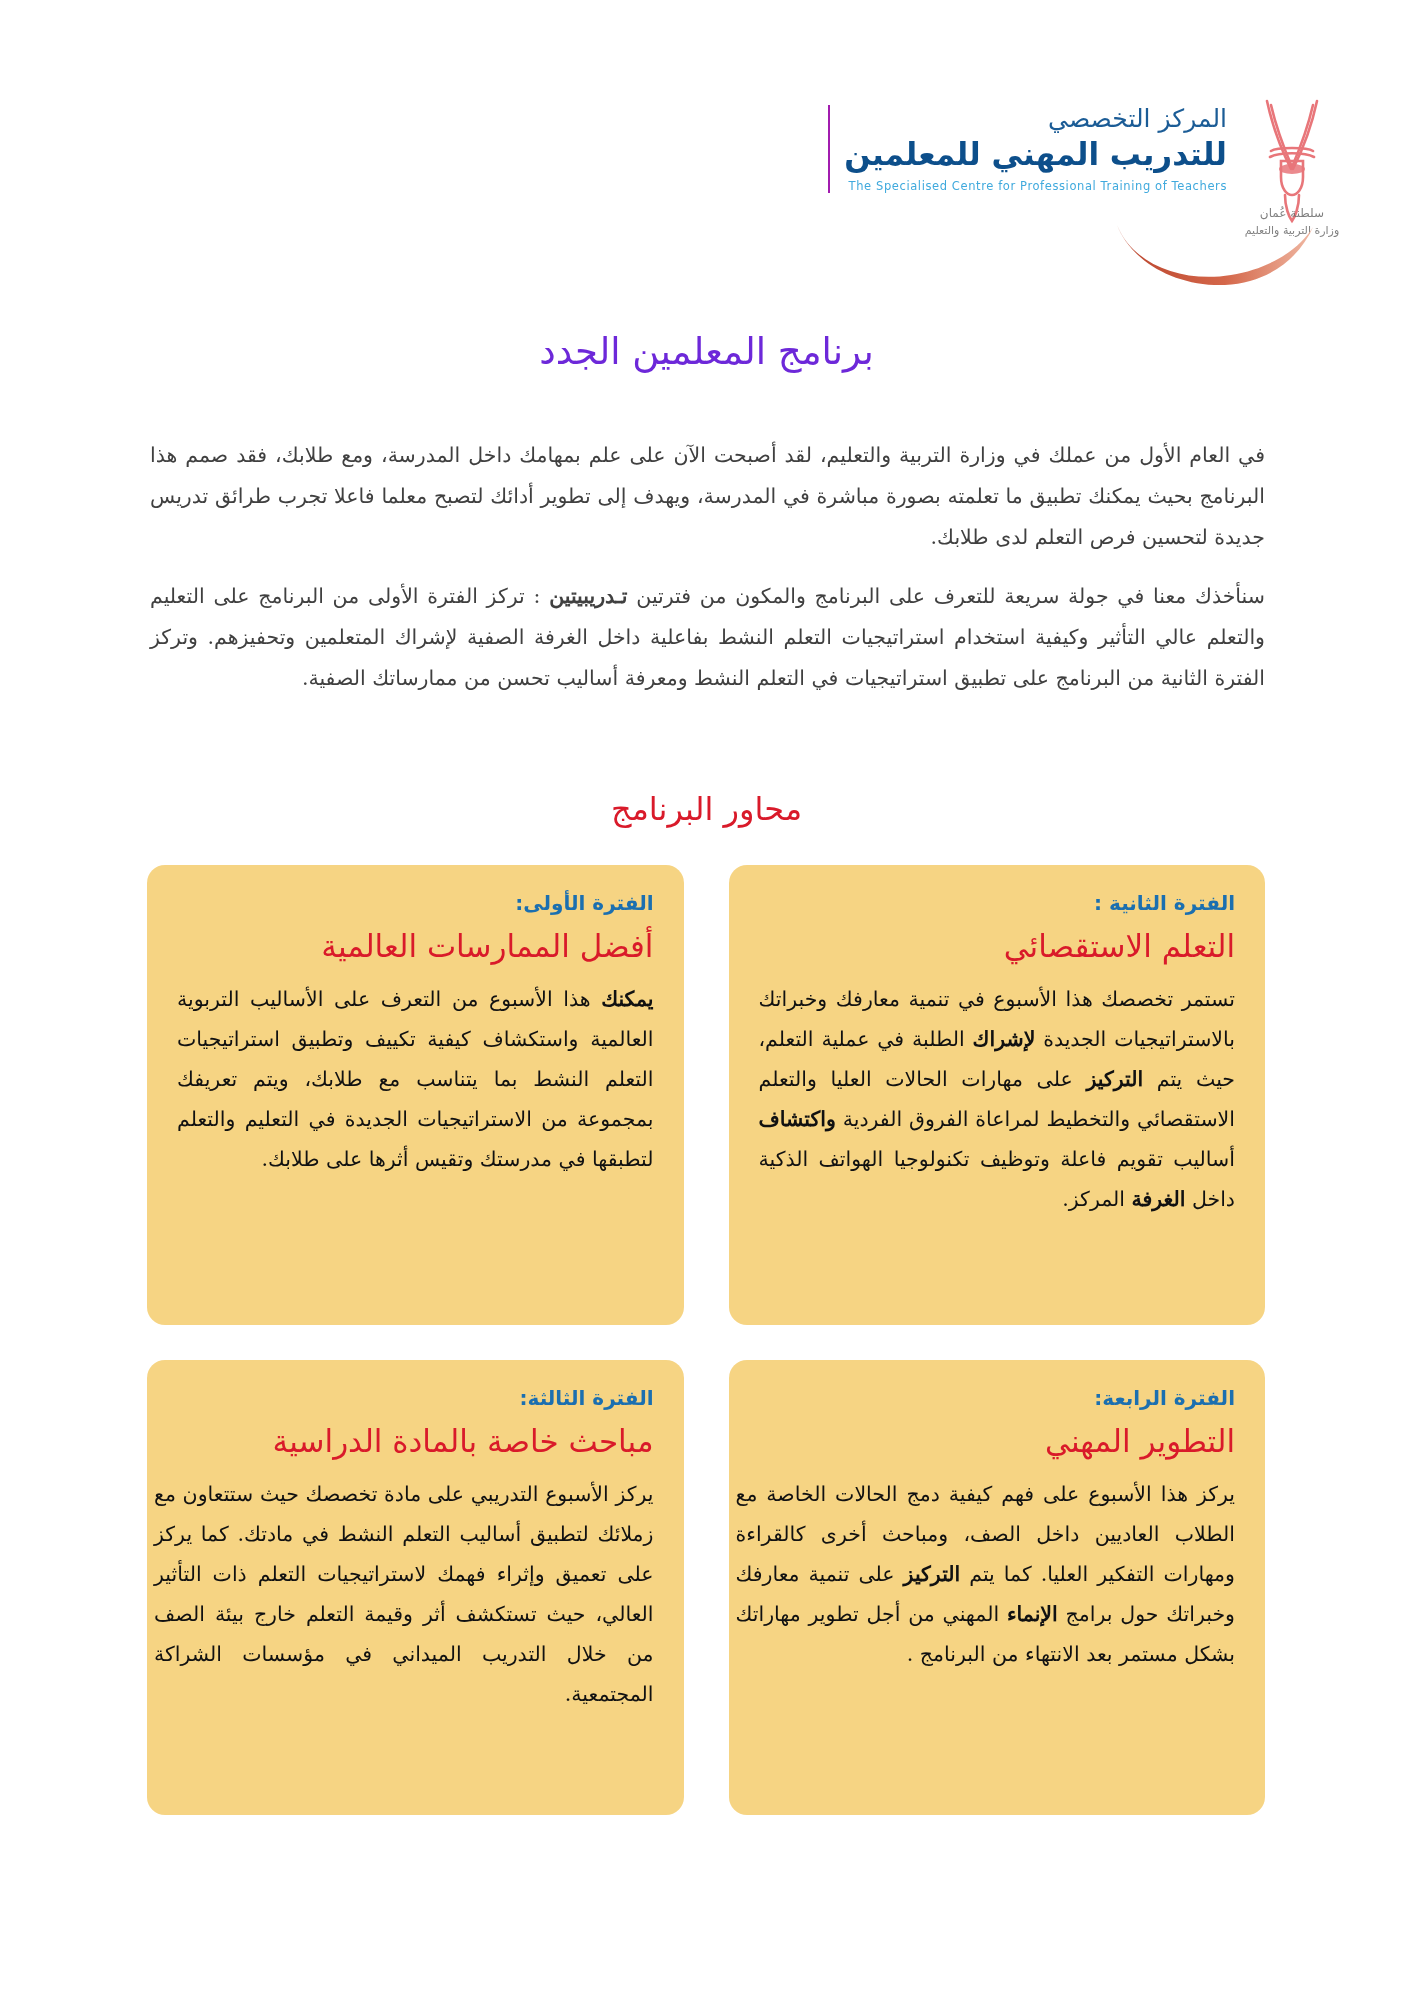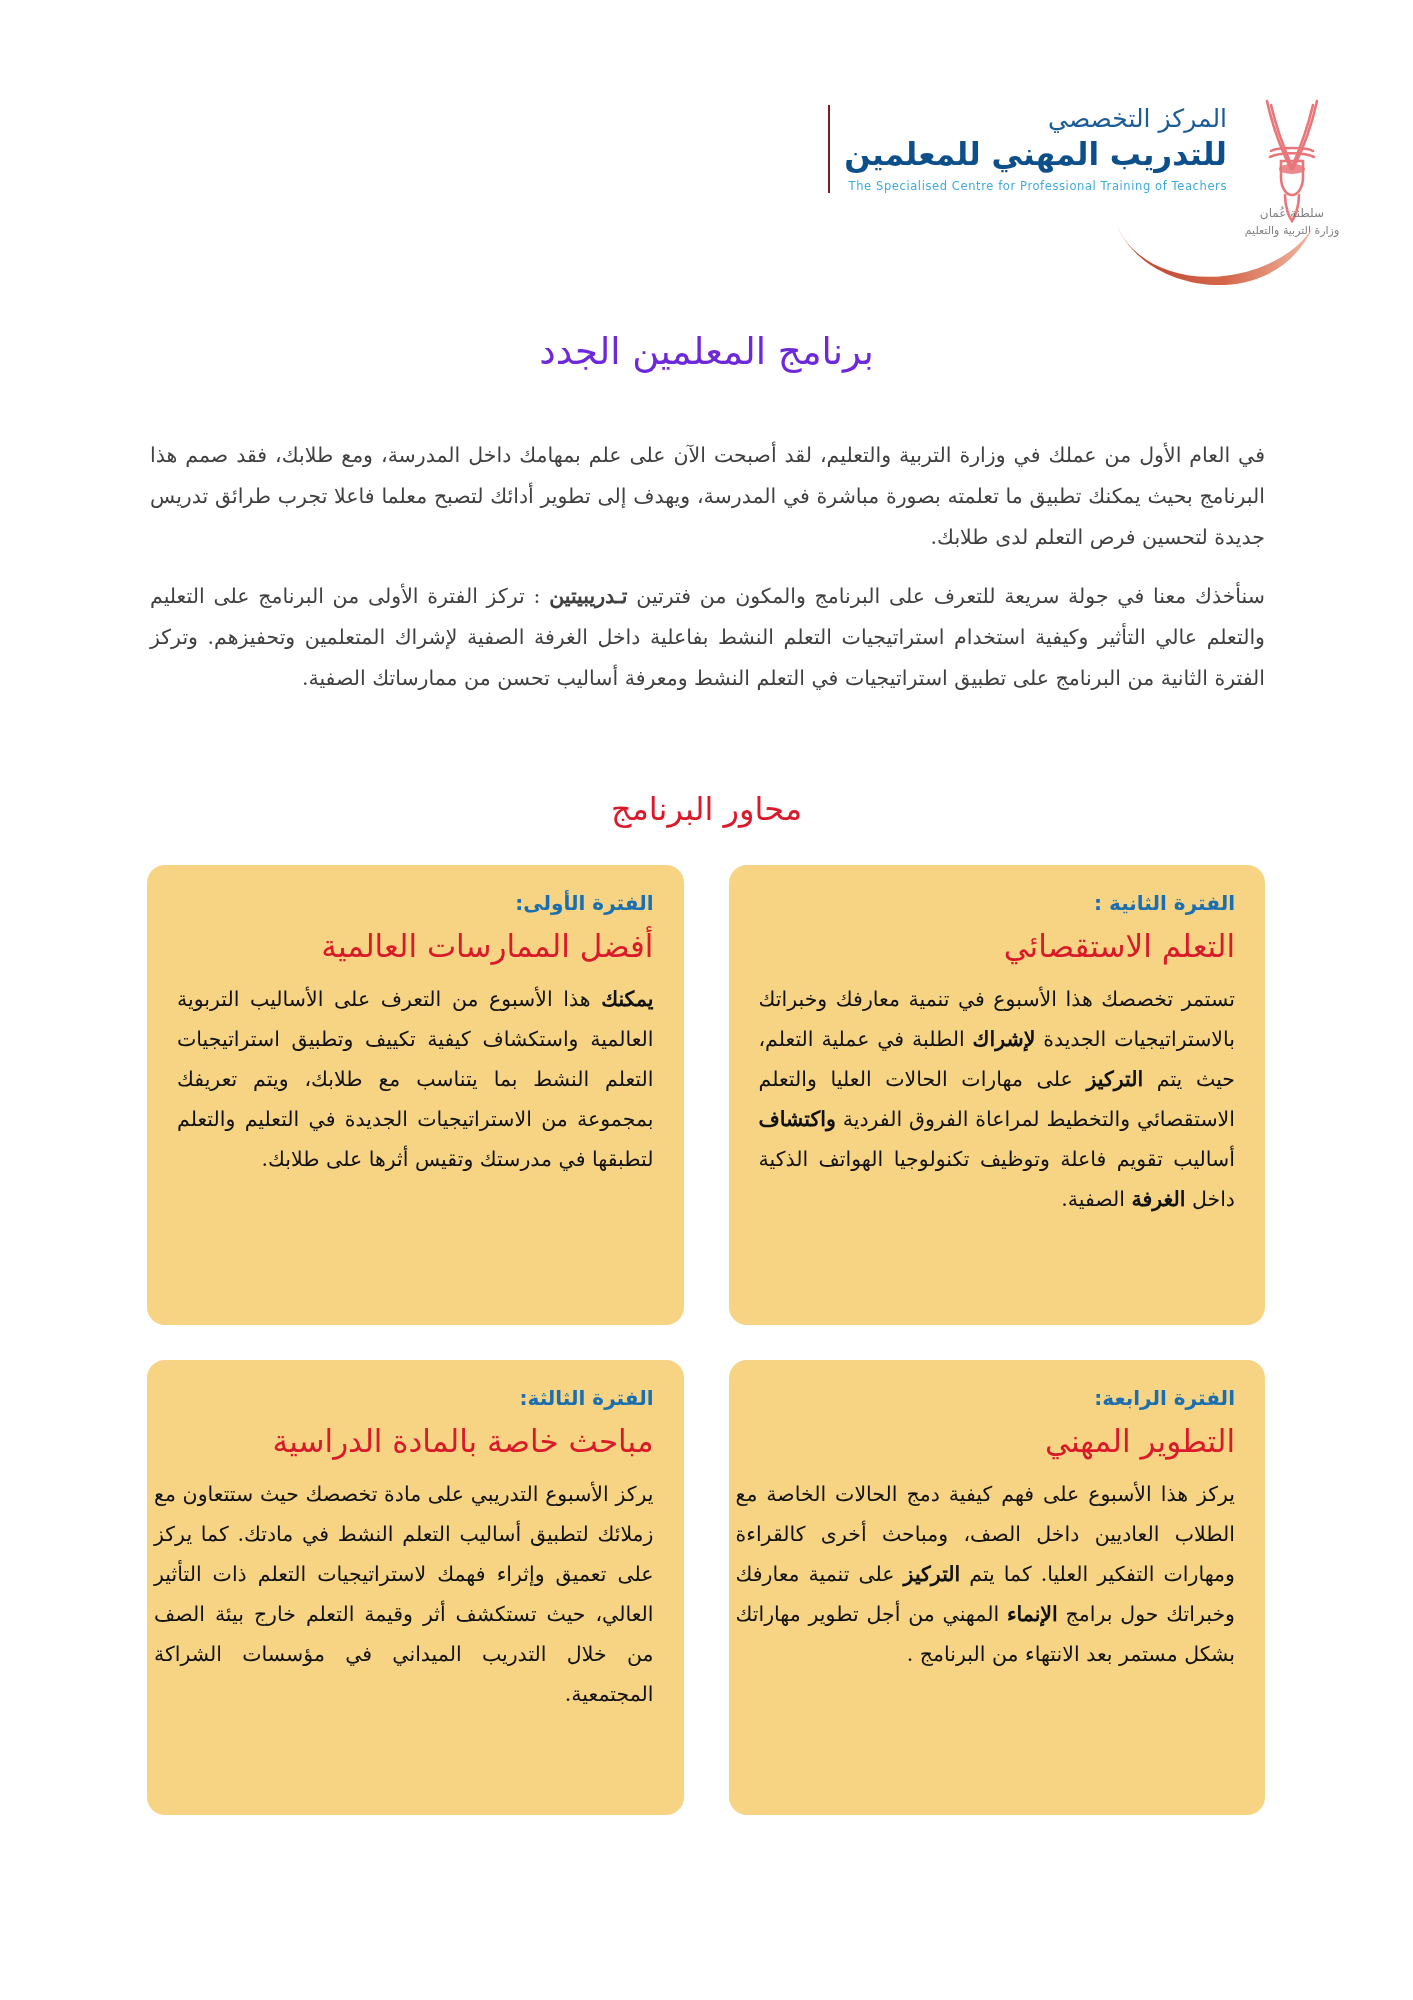--- a/index.html
+++ b/index.html
@@ -44,21 +44,21 @@
     height: 145px;
     position: relative;
     margin-right: 6px;
     margin-left: 10px;
   }
   .emblem svg { display: block; }
 
   .logo-text {
     text-align: right;
     padding-left: 14px;
-    border-left: 2px solid #7f1d1d;
+    border-left: 2px solid #a21caf;
     margin-top: 10px;
   }
   .logo-line1 {
     font-size: 25px;
     color: #1b5c96;
     letter-spacing: 0px;
     line-height: 1.15;
     font-weight: 400;
     white-space: nowrap;
   }
@@ -239,21 +239,21 @@
     <p class="para"><span>سنأخذك معنا في جولة سريعة للتعرف على البرنامج والمكون من فترتين </span><b>تـدريبيتين</b><span> : تركز الفترة الأولى من البرنامج على التعليم والتعلم عالي التأثير وكيفية استخدام استراتيجيات التعلم النشط بفاعلية داخل الغرفة الصفية لإشراك المتعلمين وتحفيزهم. وتركز الفترة الثانية من البرنامج على تطبيق استراتيجيات في التعلم النشط ومعرفة أساليب تحسن من ممارساتك الصفية.</span></p>
   </div>
 
   <div class="section-heading">محاور البرنامج</div>
 
   <div class="cards">
 
     <div class="card card-r1">
       <div class="card-label">الفترة الثانية :</div>
       <div class="card-title">التعلم الاستقصائي</div>
-      <div class="card-body"><span>تستمر تخصصك هذا الأسبوع في تنمية معارفك وخبراتك بالاستراتيجيات الجديدة </span><b>لإشراك</b><span> الطلبة في عملية التعلم، حيث يتم </span><b>التركيز</b><span> على مهارات الحالات العليا والتعلم الاستقصائي والتخطيط لمراعاة الفروق الفردية </span><b>واكتشاف</b><span> أساليب تقويم فاعلة وتوظيف تكنولوجيا الهواتف الذكية داخل </span><b>الغرفة</b><span> الصفية.</span></div>
+      <div class="card-body"><span>تستمر تخصصك هذا الأسبوع في تنمية معارفك وخبراتك بالاستراتيجيات الجديدة </span><b>لإشراك</b><span> الطلبة في عملية التعلم، حيث يتم </span><b>التركيز</b><span> على مهارات الحالات العليا والتعلم الاستقصائي والتخطيط لمراعاة الفروق الفردية </span><b>واكتشاف</b><span> أساليب تقويم فاعلة وتوظيف تكنولوجيا الهواتف الذكية داخل </span><b>الغرفة</b><span> المركز.</span></div>
     </div>
 
     <div class="card card-r1">
       <div class="card-label">الفترة الأولى:</div>
       <div class="card-title">أفضل الممارسات العالمية</div>
       <div class="card-body"><b>يمكنك</b><span> هذا الأسبوع من التعرف على الأساليب التربوية العالمية واستكشاف كيفية تكييف وتطبيق استراتيجيات التعلم النشط بما يتناسب مع طلابك، ويتم تعريفك بمجموعة من الاستراتيجيات الجديدة في التعليم والتعلم لتطبقها في مدرستك وتقيس أثرها على طلابك.</span></div>
     </div>
 
     <div class="card card-r2">
       <div class="card-label">الفترة الرابعة:</div>

